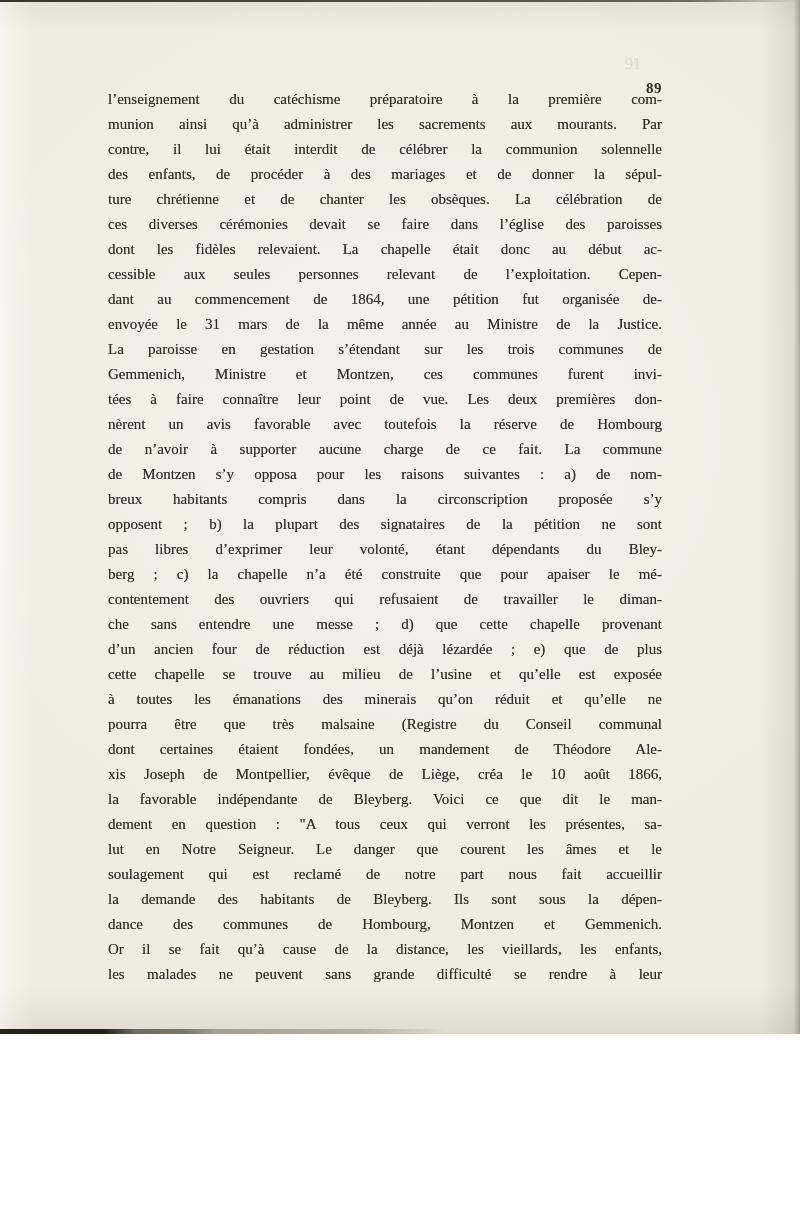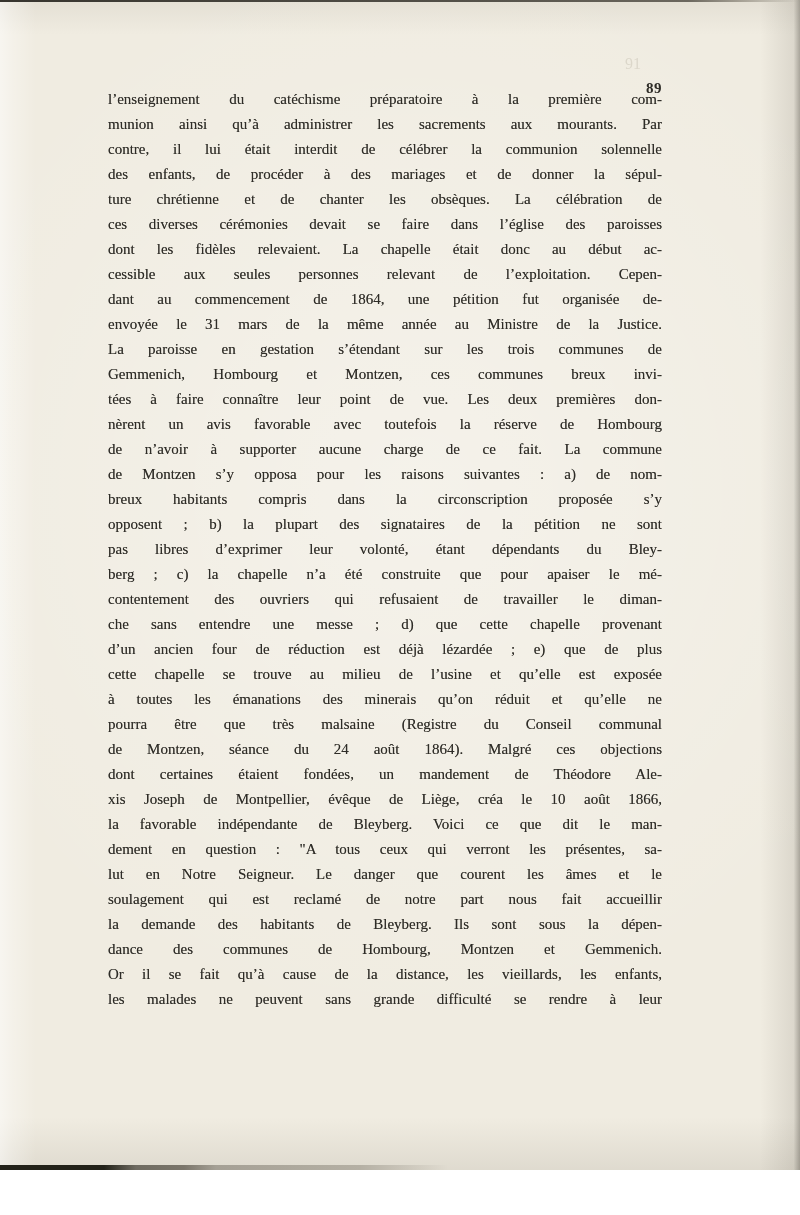--- a/index.html
+++ b/index.html
@@ -8,21 +8,21 @@
     --edge: #36342e;
   }
   html, body { margin: 0; padding: 0; }
   body {
     width: 800px; height: 1215px;
     font-family: "Liberation Serif", "DejaVu Serif", serif;
     overflow: hidden;
   }
   .page {
     position: relative;
-    width: 800px; height: 1170px;
+    width: 800px; height: 1034px;
     background: var(--paper);
     overflow: hidden;
   }
   
   .paper-shading {
     position: absolute; inset: 0;
     background:
       radial-gradient(90% 65% at 52% 42%, rgba(255,255,255,0.32), rgba(255,255,255,0) 72%),
       linear-gradient(90deg, rgba(255,255,255,0.50) 0%, rgba(255,255,255,0.28) 1.6%, rgba(255,255,255,0) 4.5%, rgba(0,0,0,0) 95%, rgba(98,92,80,0.14) 99.2%, rgba(70,66,57,0.42) 100%),
       linear-gradient(180deg, rgba(120,112,98,0.10) 0%, rgba(0,0,0,0) 3%, rgba(0,0,0,0) 95.5%, rgba(120,112,98,0.14) 100%);
@@ -88,36 +88,35 @@
       <div class="text-line">munion ainsi qu’à administrer les sacrements aux mourants. Par</div>
       <div class="text-line">contre, il lui était interdit de célébrer la communion solennelle</div>
       <div class="text-line">des enfants, de procéder à des mariages et de donner la sépul-</div>
       <div class="text-line">ture chrétienne et de chanter les obsèques. La célébration de</div>
       <div class="text-line">ces diverses cérémonies devait se faire dans l’église des paroisses</div>
       <div class="text-line">dont les fidèles relevaient. La chapelle était donc au début ac-</div>
       <div class="text-line">cessible aux seules personnes relevant de l’exploitation. Cepen-</div>
       <div class="text-line">dant au commencement de 1864, une pétition fut organisée de-</div>
       <div class="text-line">envoyée le 31 mars de la même année au Ministre de la Justice.</div>
       <div class="text-line">La paroisse en gestation s’étendant sur les trois communes de</div>
-      <div class="text-line">Gemmenich, Hombourg et Montzen, ces communes breux invi-</div>
+      <div class="text-line">Gemmenich, Ministre et Montzen, ces communes furent invi-</div>
       <div class="text-line">tées à faire connaître leur point de vue. Les deux premières don-</div>
       <div class="text-line">nèrent un avis favorable avec toutefois la réserve de Hombourg</div>
       <div class="text-line">de n’avoir à supporter aucune charge de ce fait. La commune</div>
       <div class="text-line">de Montzen s’y opposa pour les raisons suivantes : a) de nom-</div>
       <div class="text-line">breux habitants compris dans la circonscription proposée s’y</div>
       <div class="text-line">opposent ; b) la plupart des signataires de la pétition ne sont</div>
       <div class="text-line">pas libres d’exprimer leur volonté, étant dépendants du Bley-</div>
       <div class="text-line">berg ; c) la chapelle n’a été construite que pour apaiser le mé-</div>
       <div class="text-line">contentement des ouvriers qui refusaient de travailler le diman-</div>
       <div class="text-line">che sans entendre une messe ; d) que cette chapelle provenant</div>
       <div class="text-line">d’un ancien four de réduction est déjà lézardée ; e) que de plus</div>
       <div class="text-line">cette chapelle se trouve au milieu de l’usine et qu’elle est exposée</div>
       <div class="text-line">à toutes les émanations des minerais qu’on réduit et qu’elle ne</div>
       <div class="text-line">pourra être que très malsaine (Registre du Conseil communal</div>
-      <div class="text-line">de Montzen, séance du 24 août 1864). Malgré ces objections</div>
       <div class="text-line">dont certaines étaient fondées, un mandement de Théodore Ale-</div>
       <div class="text-line">xis Joseph de Montpellier, évêque de Liège, créa le 10 août 1866,</div>
       <div class="text-line">la favorable indépendante de Bleyberg. Voici ce que dit le man-</div>
       <div class="text-line">dement en question : "A tous ceux qui verront les présentes, sa-</div>
       <div class="text-line">lut en Notre Seigneur. Le danger que courent les âmes et le</div>
       <div class="text-line">soulagement qui est reclamé de notre part nous fait accueillir</div>
       <div class="text-line">la demande des habitants de Bleyberg. Ils sont sous la dépen-</div>
       <div class="text-line">dance des communes de Hombourg, Montzen et Gemmenich.</div>
       <div class="text-line">Or il se fait qu’à cause de la distance, les vieillards, les enfants,</div>
       <div class="text-line">les malades ne peuvent sans grande difficulté se rendre à leur</div>

